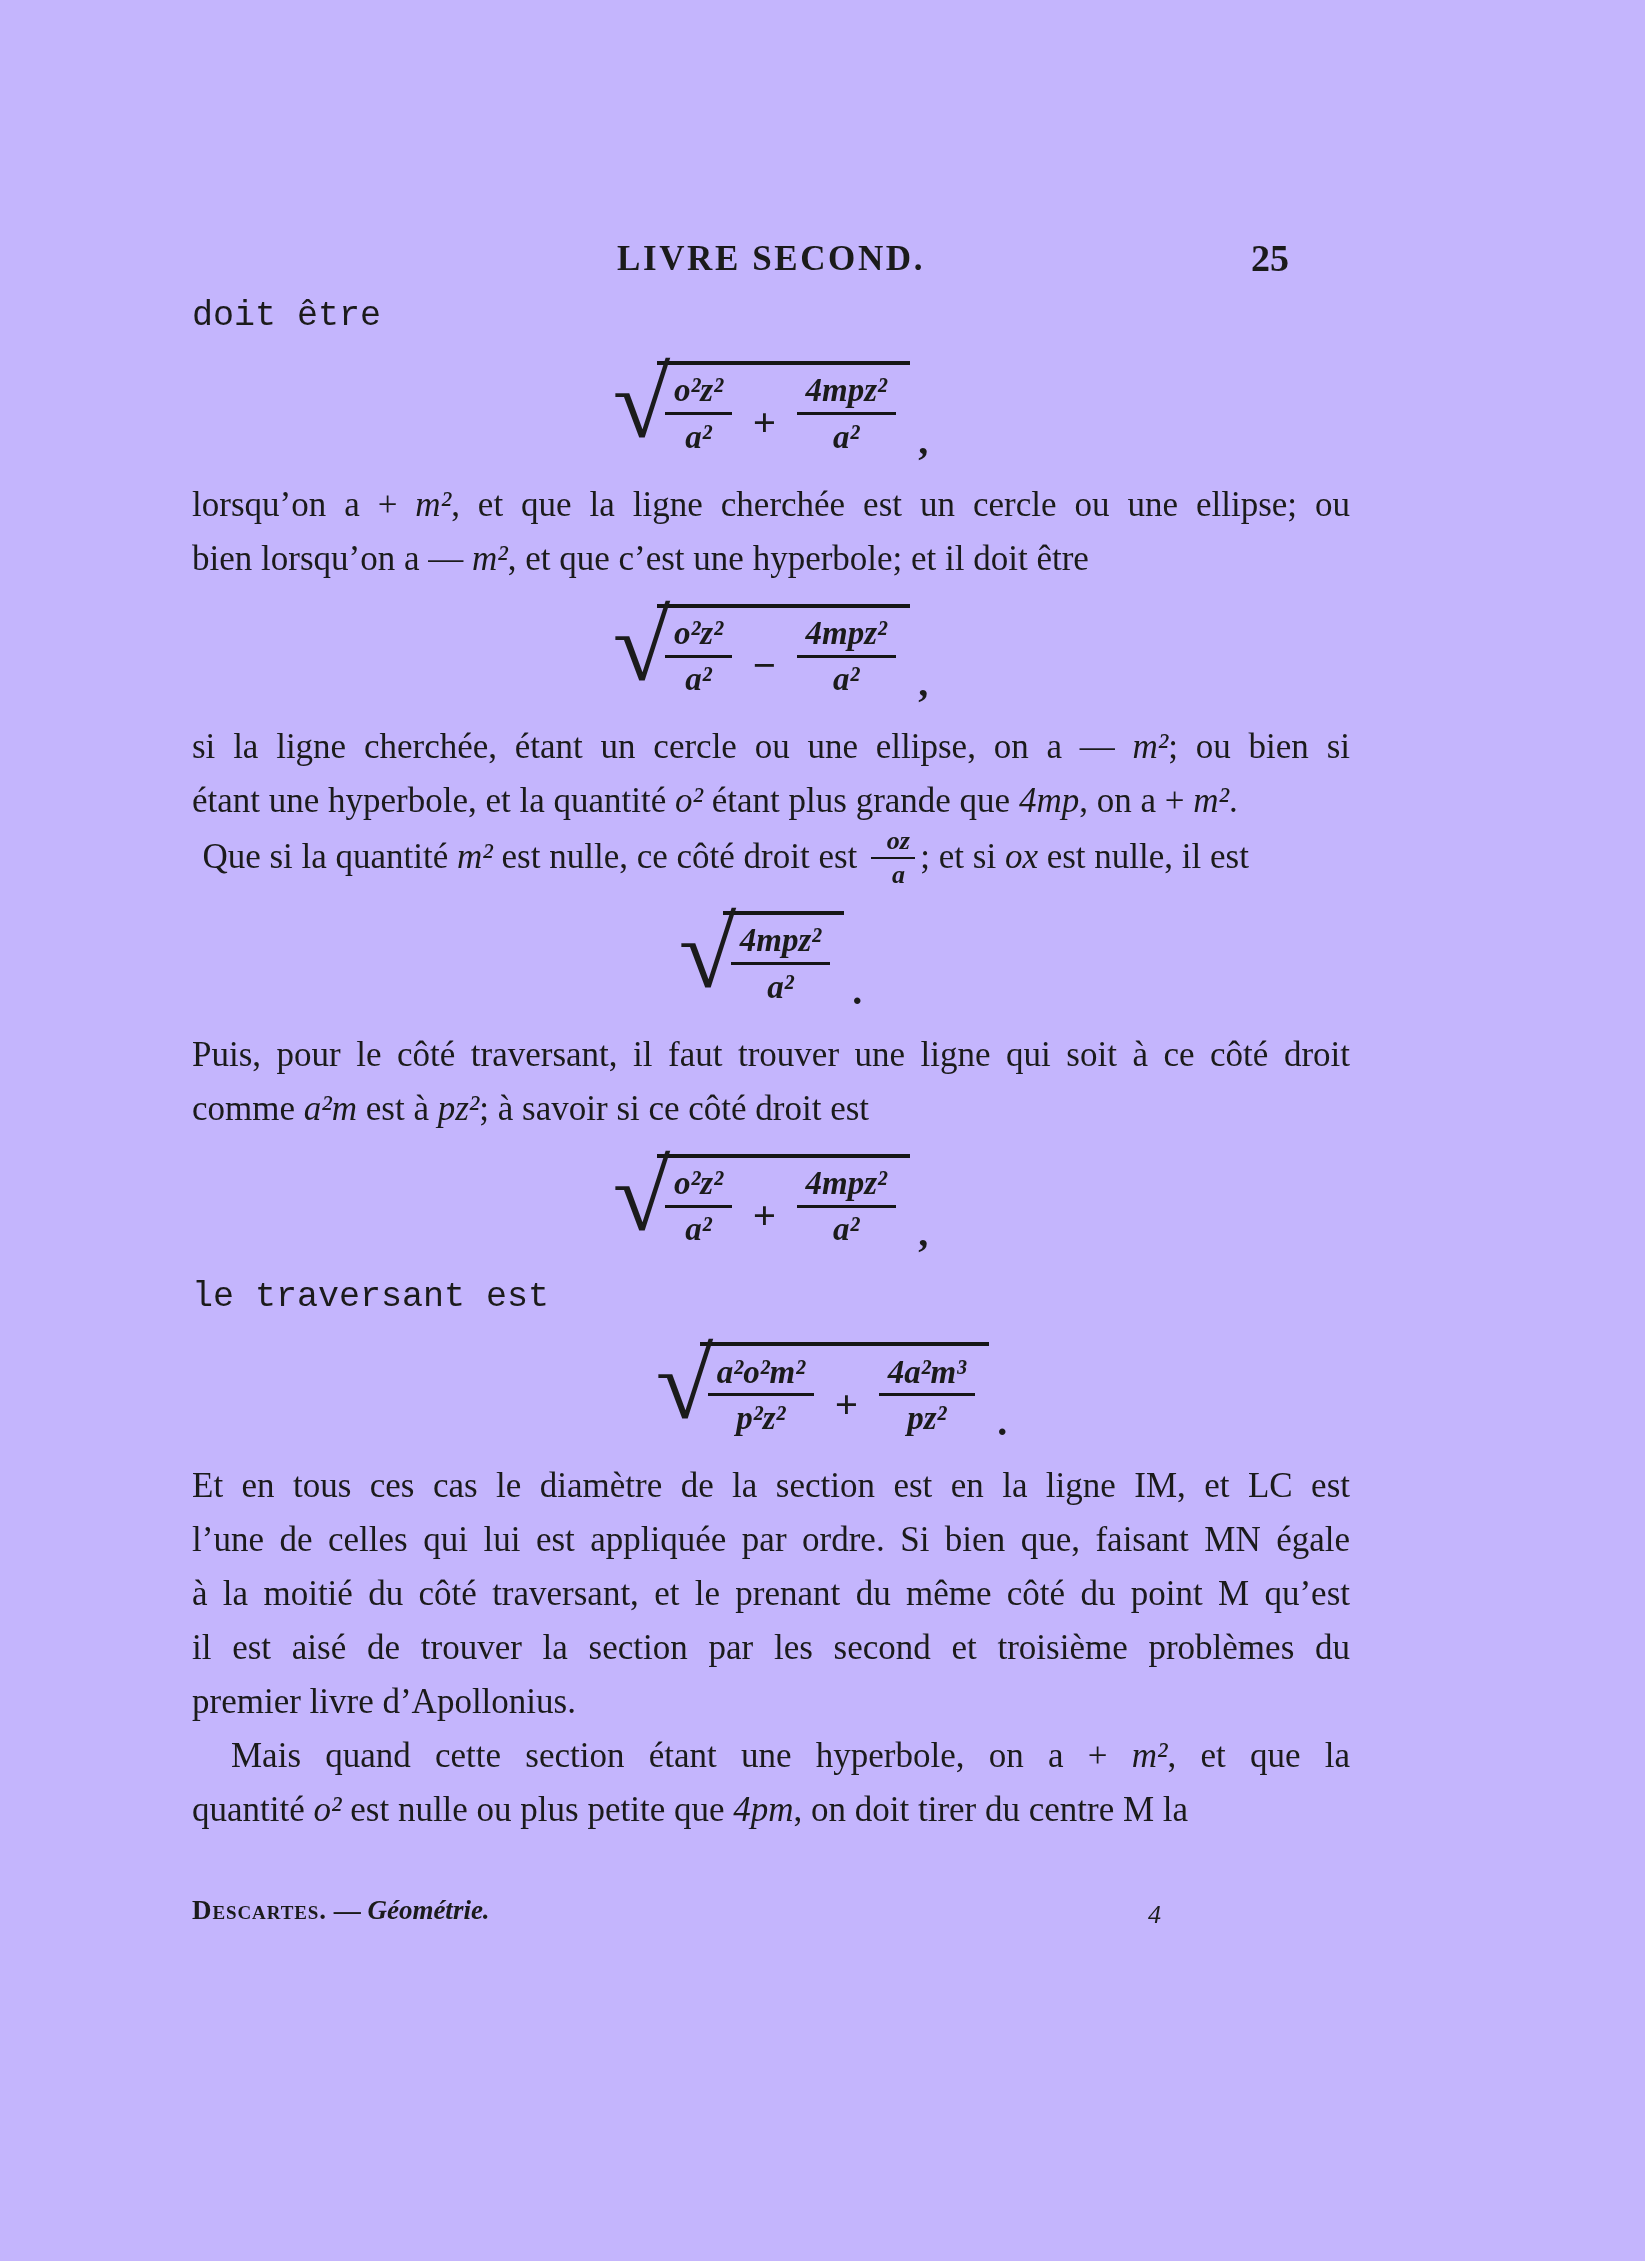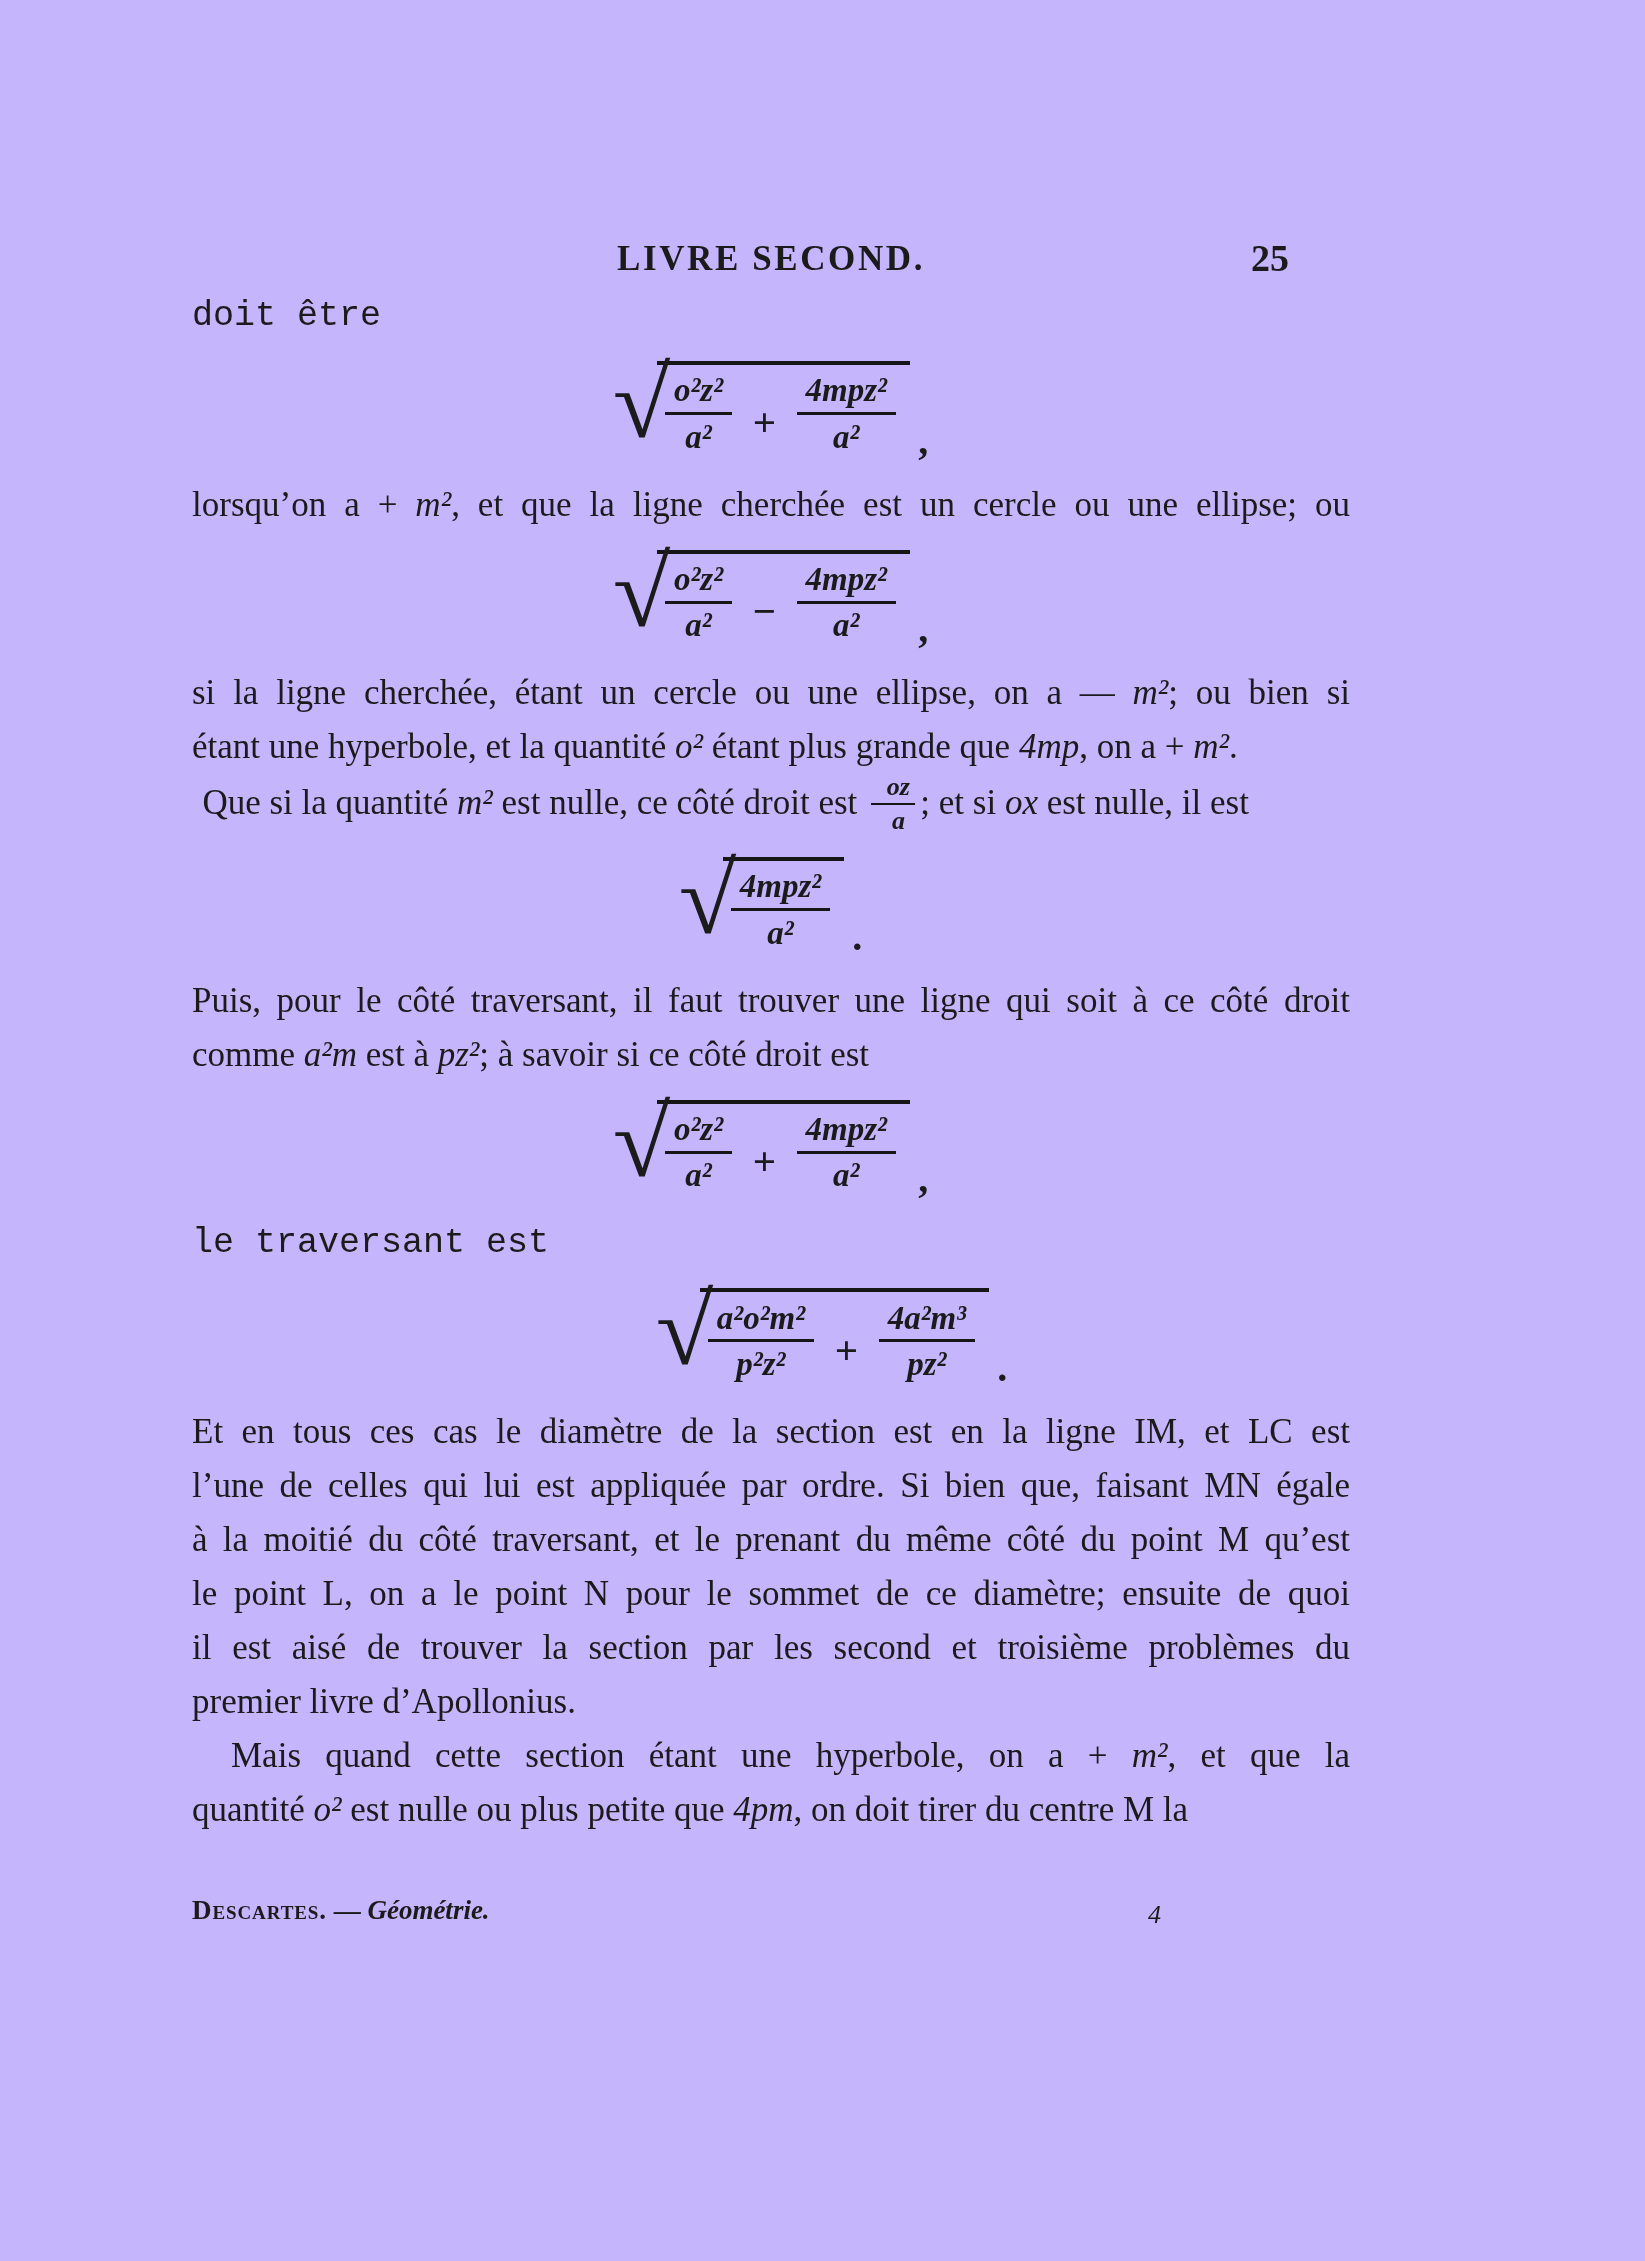--- a/index.html
+++ b/index.html
@@ -105,20 +105,21 @@
               <span class="frac big">
                 <span class="num">4mpz²</span>
                 <span class="den">a²</span>
               </span>
             </span>
           </span>
           <span class="post">,</span>
         </div>
         <div class="para">
           <div class="bodyline just"><span>lorsqu’on a + </span><span class="mi">m²</span><span>, et que la ligne cherchée est un cercle ou une ellipse; ou</span></div>
+          <div class="bodyline"><span>bien lorsqu’on a — </span><span class="mi">m²</span><span>, et que c’est une hyperbole; et il doit être</span></div>
         </div>
         <div class="formula">
           <span class="sqrt">
             <span class="rad">√</span>
             <span class="radicand">
               <span class="frac big">
                 <span class="num">o²z²</span>
                 <span class="den">a²</span>
               </span>
               <span class="op">−</span>
@@ -190,21 +191,20 @@
                 <span class="den">pz²</span>
               </span>
             </span>
           </span>
           <span class="post">.</span>
         </div>
         <div class="para">
           <div class="bodyline just"><span>Et en tous ces cas le diamètre de la section est en la ligne IM, et LC est</span></div>
           <div class="bodyline just"><span>l’une de celles qui lui est appliquée par ordre. Si bien que, faisant MN égale</span></div>
           <div class="bodyline just"><span>à la moitié du côté traversant, et le prenant du même côté du point M qu’est</span></div>
-          <div class="bodyline just"><span>le point L, on a le point N pour le sommet de ce diamètre; ensuite de quoi</span></div>
           <div class="bodyline just"><span>il est aisé de trouver la section par les second et troisième problèmes du</span></div>
           <div class="bodyline"><span>premier livre d’Apollonius.</span></div>
         </div>
         <div class="para">
           <div class="bodyline just" style="text-indent: 39px;"><span>Mais quand cette section étant une hyperbole, on a + </span><span class="mi">m²</span><span>, et que la</span></div>
           <div class="bodyline"><span>quantité </span><span class="mi">o²</span><span> est nulle ou plus petite que </span><span class="mi">4pm</span><span>, on doit tirer du centre M la</span></div>
         </div>
       </div>
   </div>
 

